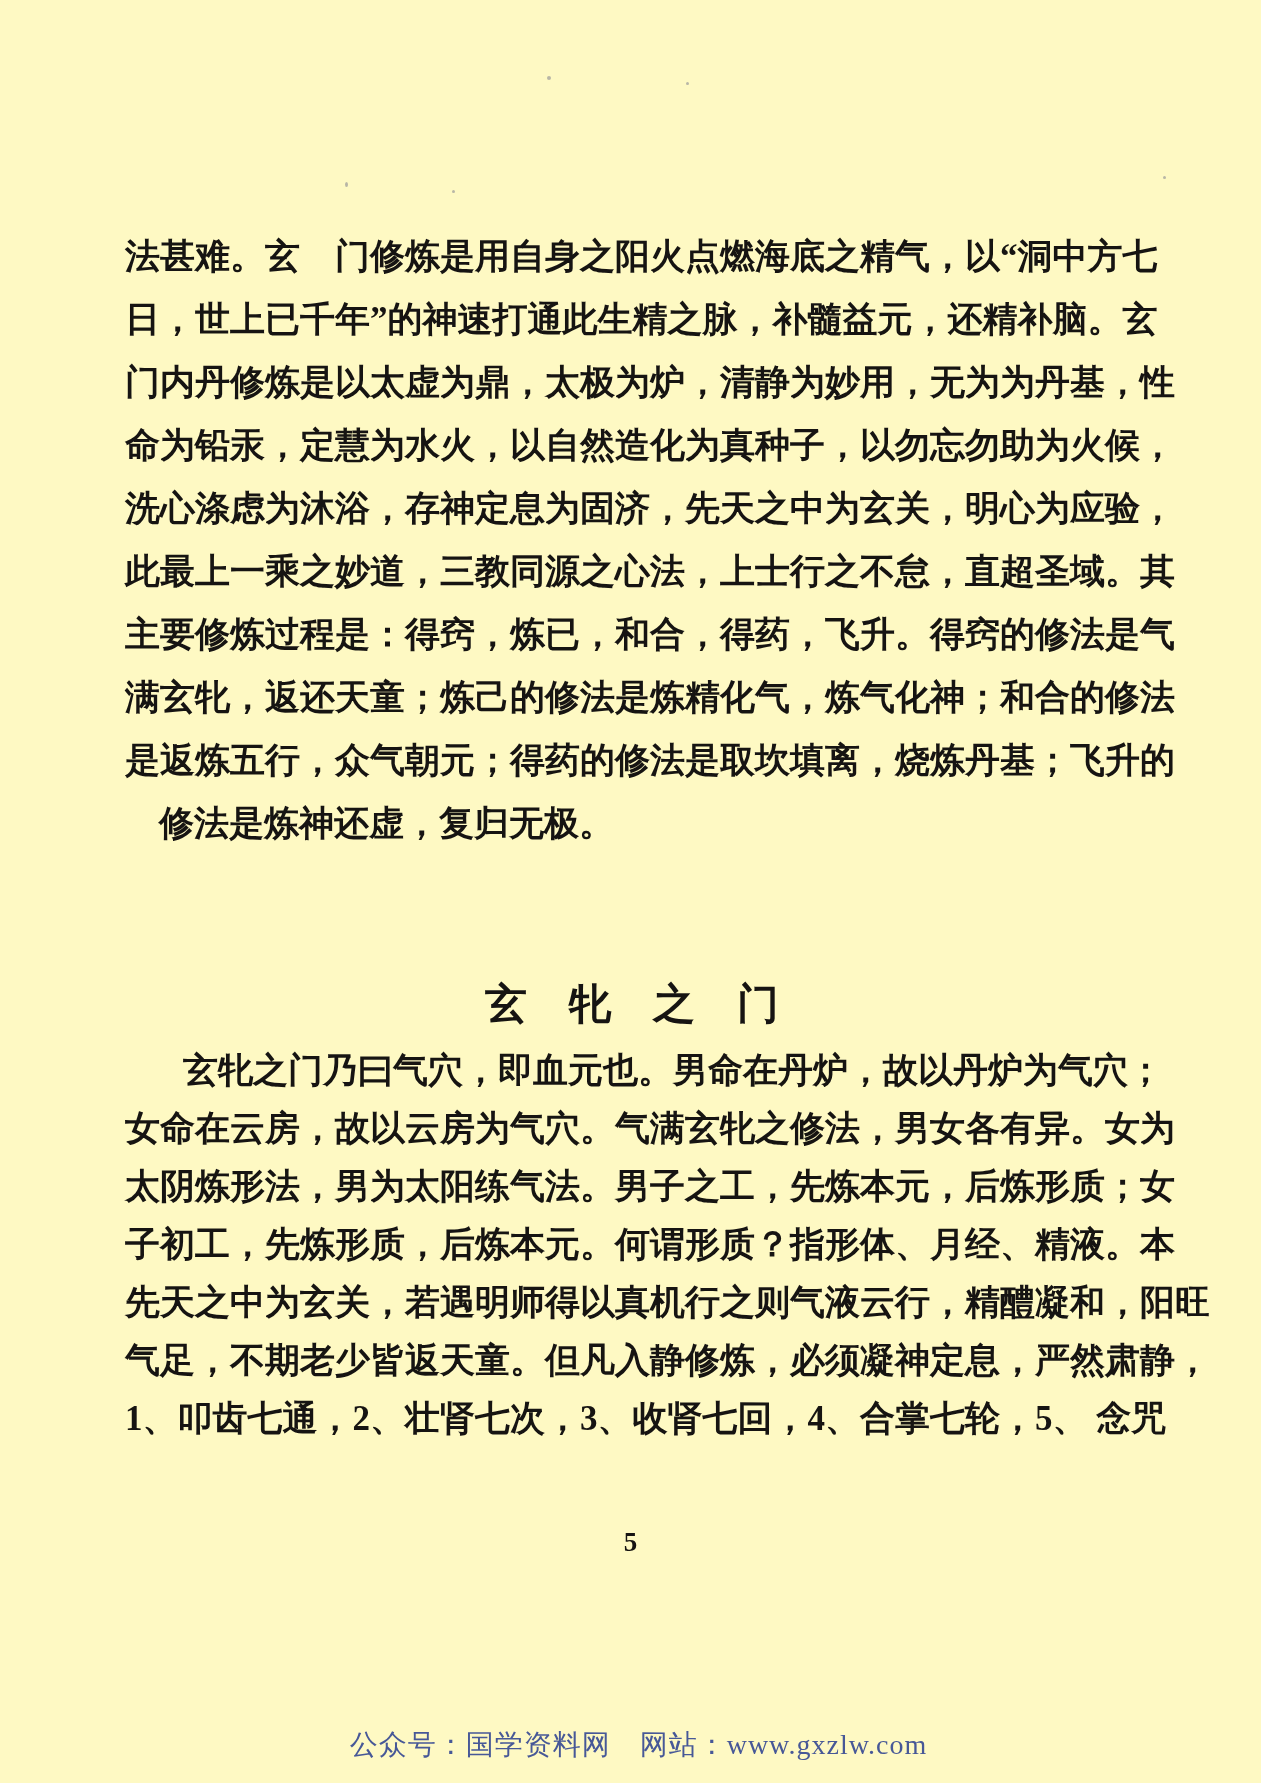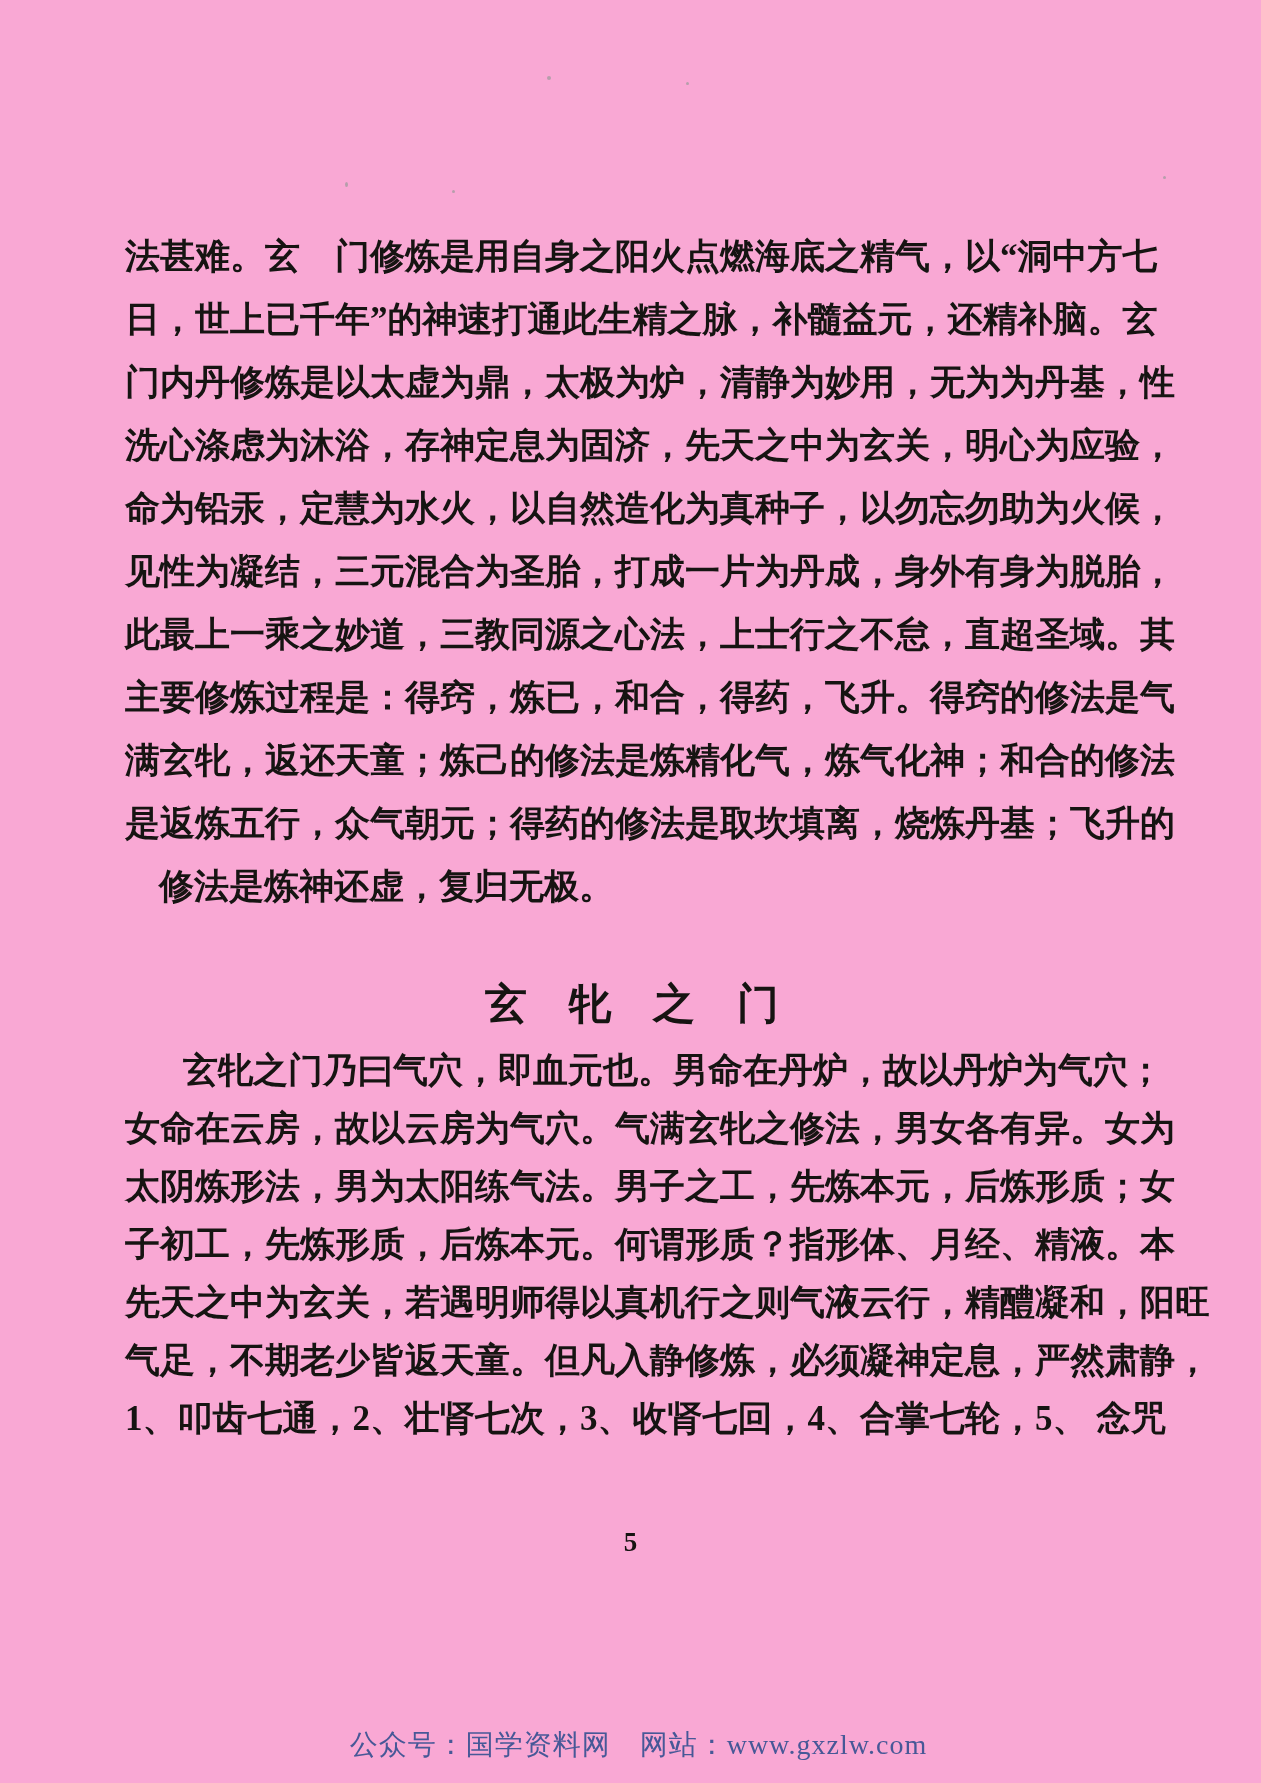--- a/index.html
+++ b/index.html
@@ -72,35 +72,34 @@
   }
   .speck.s1{left:547px;top:76px;}
   .speck.s2{left:686px;top:82px;width:3px;height:3px;}
   .speck.s3{left:345px;top:182px;width:3px;height:5px;}
   .speck.s4{left:1163px;top:176px;width:3px;height:3px;}
   .speck.s5{left:452px;top:190px;width:3px;height:3px;}
 </style>
 </head>
 <body>
 
-<div class="page" style="color: rgb(22, 20, 18); background: #f9a8d4;">
+<div class="page" style="color: rgb(22, 20, 18); background: #fef9c3;">
 
   <span class="speck s1"></span>
   <span class="speck s2"></span>
   <span class="speck s3"></span>
   <span class="speck s4"></span>
   <span class="speck s5"></span>
 
   <div class="textblock para para1" style="top:225px;">
     <div class="line">法甚难。玄　门修炼是用自身之阳火点燃海底之精气，以“洞中方七</div>
     <div class="line">日，世上已千年”的神速打通此生精之脉，补髓益元，还精补脑。玄</div>
     <div class="line">门内丹修炼是以太虚为鼎，太极为炉，清静为妙用，无为为丹基，性</div>
+    <div class="line">命为铅汞，定慧为水火，以自然造化为真种子，以勿忘勿助为火候，</div>
     <div class="line">洗心涤虑为沐浴，存神定息为固济，先天之中为玄关，明心为应验，</div>
-    <div class="line">命为铅汞，定慧为水火，以自然造化为真种子，以勿忘勿助为火候，</div>
-    <div class="line">见性为凝结，三元混合为圣胎，打成一片为丹成，身外有身为脱胎，</div>
     <div class="line">此最上一乘之妙道，三教同源之心法，上士行之不怠，直超圣域。其</div>
     <div class="line">主要修炼过程是：得窍，炼已，和合，得药，飞升。得窍的修法是气</div>
     <div class="line">满玄牝，返还天童；炼己的修法是炼精化气，炼气化神；和合的修法</div>
     <div class="line">是返炼五行，众气朝元；得药的修法是取坎填离，烧炼丹基；飞升的</div>
     <div class="line short">修法是炼神还虚，复归无极。</div>
   </div>
 
   <div class="heading">玄　牝　之　门</div>
 
   <div class="textblock para para2" style="top:1042px;">

